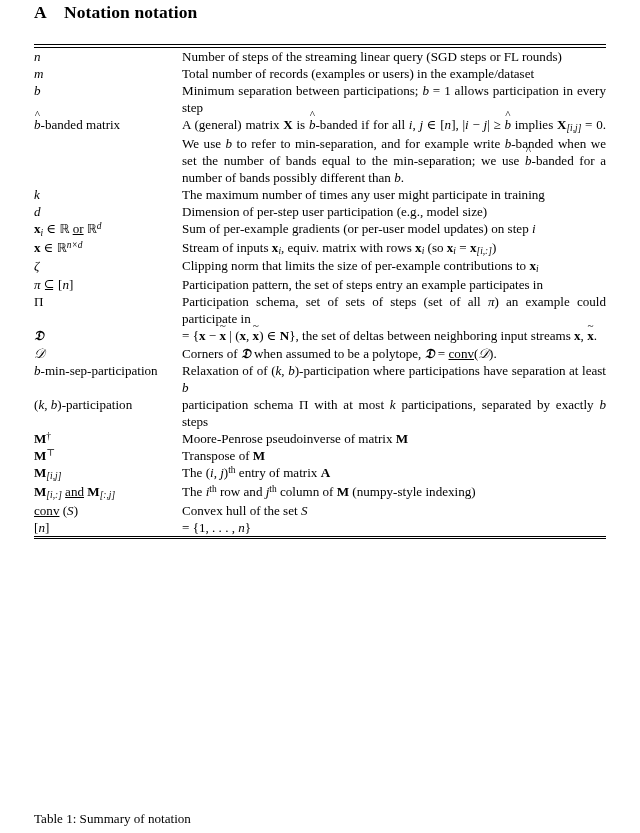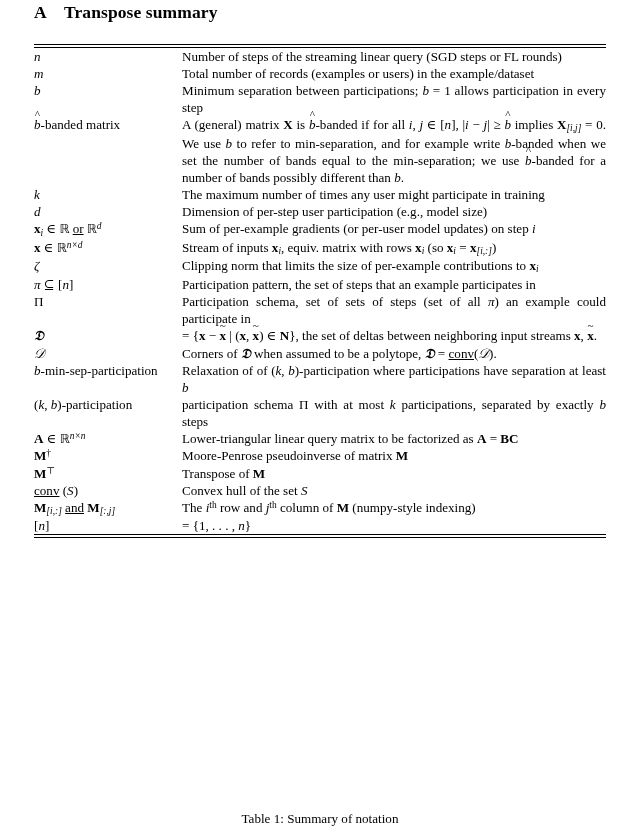--- a/index.html
+++ b/index.html
@@ -144,33 +144,33 @@
   }
   .op { font-style: normal; text-decoration: underline; }
   .nowrap { white-space: nowrap; }
 
   
   .caption {
     position: absolute;
     left: 34px;
     right: 34px;
     bottom: 6px;
-    text-align: center;
+    text-align: left;
     font-size: 13.1px;
     line-height: 1.25;
   }
 </style>
 </head>
 <body>
 
 <div class="page">
 
   <h1 class="section-heading">
     <span class="sec-num">A</span>
-    <span class="sec-title">Transpose summary</span>
+    <span class="sec-title">Notation notation</span>
   </h1>
 
   <div class="table-wrap">
 
     <div class="rule-thick"></div>
     <div class="rule-thin"></div>
 
     <table class="notation">
       <tbody>
 
@@ -214,21 +214,21 @@
           <td class="desc">Stream of inputs <span class="mb">x</span><sub>i</sub>, equiv. matrix with rows <span class="mb">x</span><sub>i</sub> (so <span class="mb">x</span><sub>i</sub> = <span class="mb">x</span><sub>[<span class="mi">i</span>,:]</sub>)</td>
         </tr>
 
         <tr>
           <td class="sym"><span class="mi">ζ</span></td>
           <td class="desc">Clipping norm that limits the size of per-example contributions to <span class="mb">x</span><sub>i</sub></td>
         </tr>
 
         <tr>
           <td class="sym"><span class="mi">π</span> ⊆ [<span class="mi">n</span>]</td>
-          <td class="desc">Participation pattern, the set of steps that an example participates in</td>
+          <td class="desc">Participation pattern, the set of steps entry an example participates in</td>
         </tr>
 
         <tr>
           <td class="sym"><span class="mup">Π</span></td>
           <td class="desc">Participation schema, set of sets of steps (set of all <span class="mi">π</span>) an example could participate in</td>
         </tr>
 
         <tr>
           <td class="sym"><span class="frak">𝔇</span></td>
           <td class="desc">= {<span class="mb">x</span> − <span class="tilde-wrap"><span class="tld">~</span><span class="mb">x</span></span> | (<span class="mb">x</span>,&nbsp;<span class="tilde-wrap"><span class="tld">~</span><span class="mb">x</span></span>) ∈ <span class="mb">N</span>}, the set of deltas between neighboring input streams <span class="mb">x</span>,&nbsp;<span class="tilde-wrap"><span class="tld">~</span><span class="mb">x</span></span>.</td>
@@ -242,44 +242,44 @@
         <tr>
           <td class="sym"><span class="mi">b</span>-min-sep-participation</td>
           <td class="desc">Relaxation of of (<span class="mi">k</span>,&nbsp;<span class="mi">b</span>)-participation where participations have separa­tion at least <span class="mi">b</span></td>
         </tr>
 
         <tr>
           <td class="sym">(<span class="mi">k</span>,&nbsp;<span class="mi">b</span>)-participation</td>
           <td class="desc">participation schema <span class="mup">Π</span> with at most <span class="mi">k</span> participations, separated by exactly <span class="mi">b</span> steps</td>
         </tr>
 
-        <tr>
-          <td class="sym"><span class="mb">A</span> ∈ <span class="bb">ℝ</span><sup><span class="mi">n</span>×<span class="mi">n</span></sup></td>
-          <td class="desc">Lower-triangular linear query matrix to be factorized as <span class="mb">A</span> = <span class="mb">BC</span></td>
-        </tr>
 
         <tr>
           <td class="sym"><span class="mb">M</span><sup class="upr">†</sup></td>
           <td class="desc">Moore-Penrose pseudoinverse of matrix <span class="mb">M</span></td>
         </tr>
 
         <tr>
           <td class="sym"><span class="mb">M</span><sup class="upr">⊤</sup></td>
           <td class="desc">Transpose of <span class="mb">M</span></td>
         </tr>
 
+        <tr>
+          <td class="sym"><span class="mb">M</span><sub>[<span class="mi">i,j</span>]</sub></td>
+          <td class="desc">The (<span class="mi">i</span>,&nbsp;<span class="mi">j</span>)<sup class="upr">th</sup> entry of matrix <span class="mb">A</span></td>
+        </tr>
+
+        <tr>
+          <td class="sym"><span class="mb">M</span><sub>[<span class="mi">i</span>,:]</sub> <span class="op">and</span> <span class="mb">M</span><sub>[:,<span class="mi">j</span>]</sub></td>
+          <td class="desc">The <span class="mi">i</span><sup class="upr">th</sup> row and <span class="mi">j</span><sup class="upr">th</sup> column of <span class="mb">M</span> (numpy-style indexing)</td>
+        </tr>
 
         <tr>
           <td class="sym"><span class="op">conv</span> (<span class="mi">S</span>)</td>
           <td class="desc">Convex hull of the set <span class="mi">S</span></td>
-        </tr>
-
-        <tr>
-          <td class="sym"><span class="mb">M</span><sub>[<span class="mi">i</span>,:]</sub> <span class="op">and</span> <span class="mb">M</span><sub>[:,<span class="mi">j</span>]</sub></td>
-          <td class="desc">The <span class="mi">i</span><sup class="upr">th</sup> row and <span class="mi">j</span><sup class="upr">th</sup> column of <span class="mb">M</span> (numpy-style indexing)</td>
         </tr>
 
         <tr>
           <td class="sym">[<span class="mi">n</span>]</td>
           <td class="desc">= {1, . . . , <span class="mi">n</span>}</td>
         </tr>
 
 
       </tbody>
     </table>

